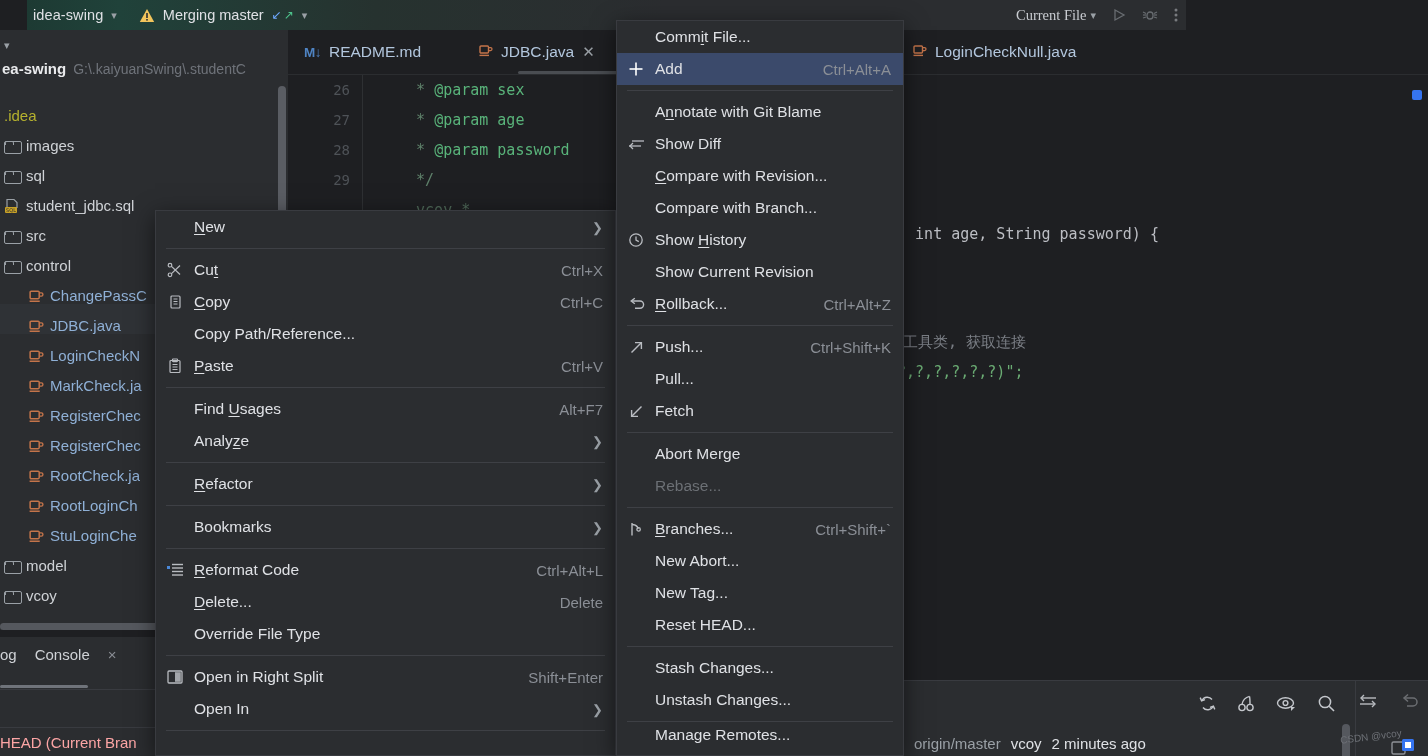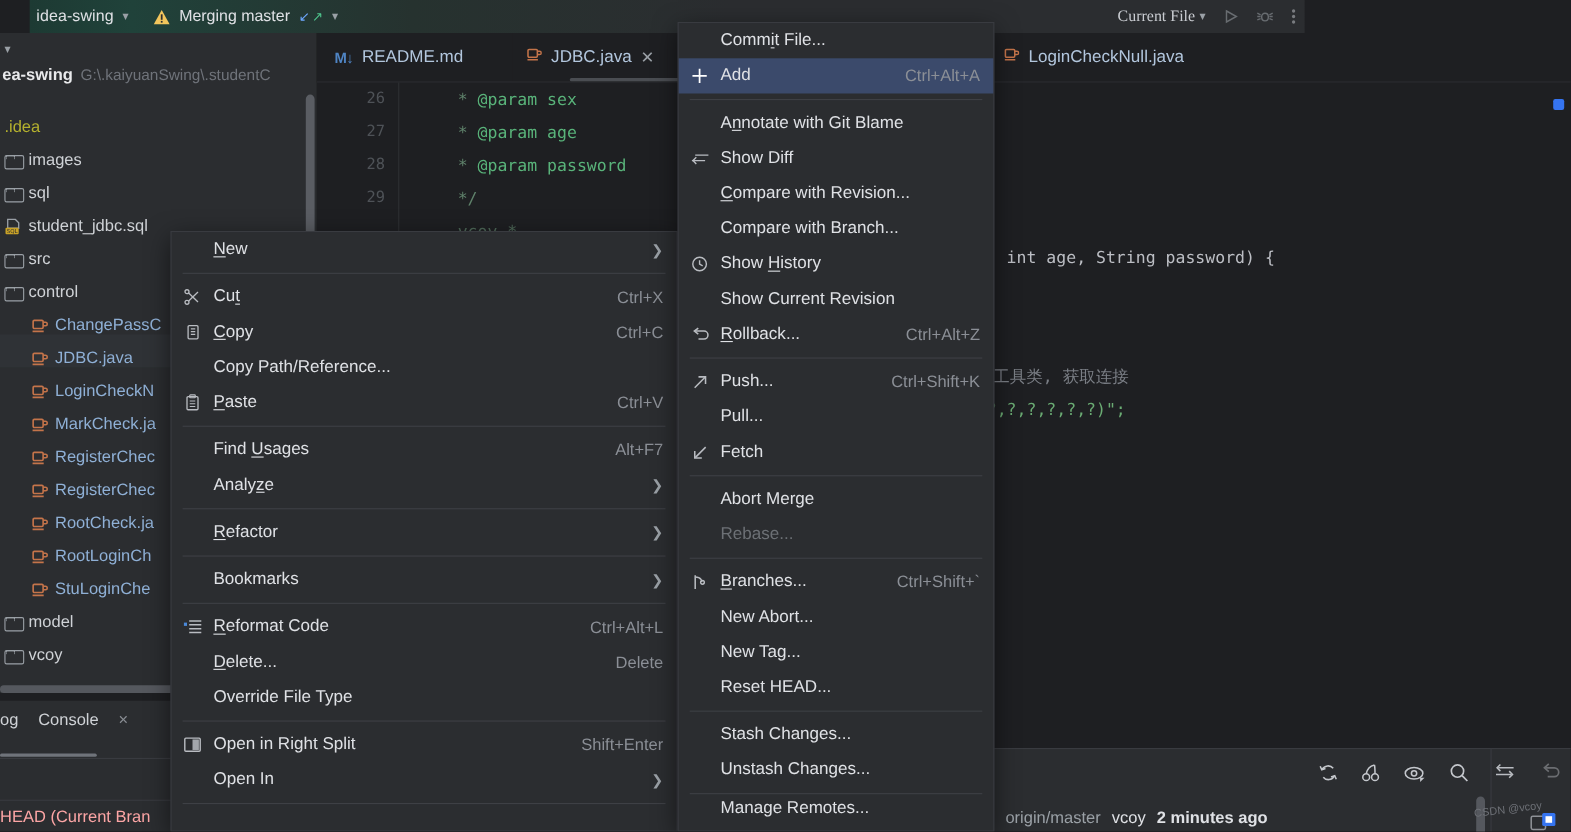--- a/index.html
+++ b/index.html
@@ -149,21 +149,21 @@
   .gitbar-icons {
     position: absolute; right: 92px; top: 8px; height: 34px;
     display: flex; align-items: center; gap: 20px; color: #c4c7cc;
   }
   .gitlog-row {
     position: absolute; left: 0; top: 50px; height: 26px; display: flex; align-items: center;
     gap: 10px; font-size: 15px;
   }
   .tagname { color: #9aa0a6; }
   .author { color: #dfe1e5; }
-  .when { color: #dfe1e5; font-weight: bold; }
+  .when { color: #dfe1e5; }
   .tag-ico { color: #b07ad6; }
   .git-rightsep { position:absolute; right:72px; top:0; width:1px; height:76px; background:#393b40; }
   .git-scroll { position:absolute; right: 78px; top: 44px; width: 8px; height: 38px; background:#55585e; border-radius:4px;}
   .right-icons {
     position:absolute; right: 8px; top: 12px; display:flex; gap:22px; align-items:center; color:#b9bcc1;
   }
   .watermark {
     position:absolute; right: 26px; bottom: 14px; font-size: 10px; color:#6d7076;
     transform: rotate(-7deg); white-space: nowrap;
   }

